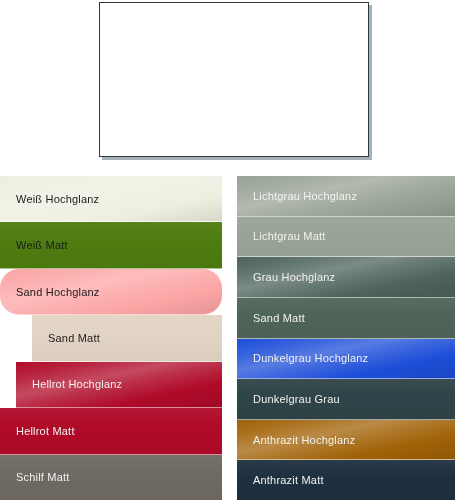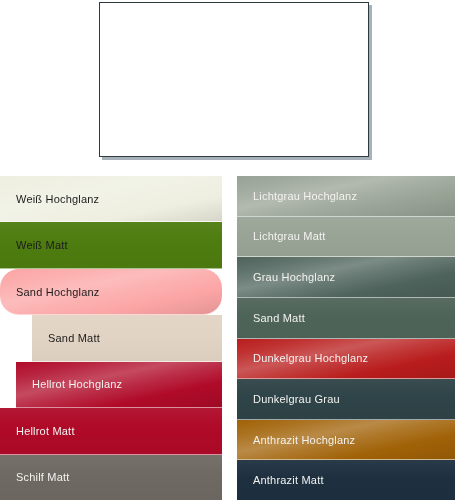--- a/index.html
+++ b/index.html
@@ -151,21 +151,21 @@
       </div>
       <div class="swatch matte" style="background: rgb(153, 164, 150);">
         <span class="swatch-label label-light">Lichtgrau Matt</span>
       </div>
       <div class="swatch gloss" style="background: rgb(78, 99, 92);">
         <span class="swatch-label label-light">Grau Hochglanz</span>
       </div>
       <div class="swatch matte" style="background: rgb(79, 100, 89);">
         <span class="swatch-label label-light">Sand Matt</span>
       </div>
-      <div class="swatch gloss" style="background: #b91c1c;">
+      <div class="swatch gloss" style="background: #1d4ed8;">
         <span class="swatch-label label-light">Dunkelgrau Hochglanz</span>
       </div>
       <div class="swatch matte" style="background: rgb(47, 68, 72);">
         <span class="swatch-label label-light">Dunkelgrau Grau</span>
       </div>
       <div class="swatch gloss" style="background: #a16207;">
         <span class="swatch-label label-light">Anthrazit Hochglanz</span>
       </div>
       <div class="swatch matte" style="background: rgb(30, 48, 64);">
         <span class="swatch-label label-light">Anthrazit Matt</span>

